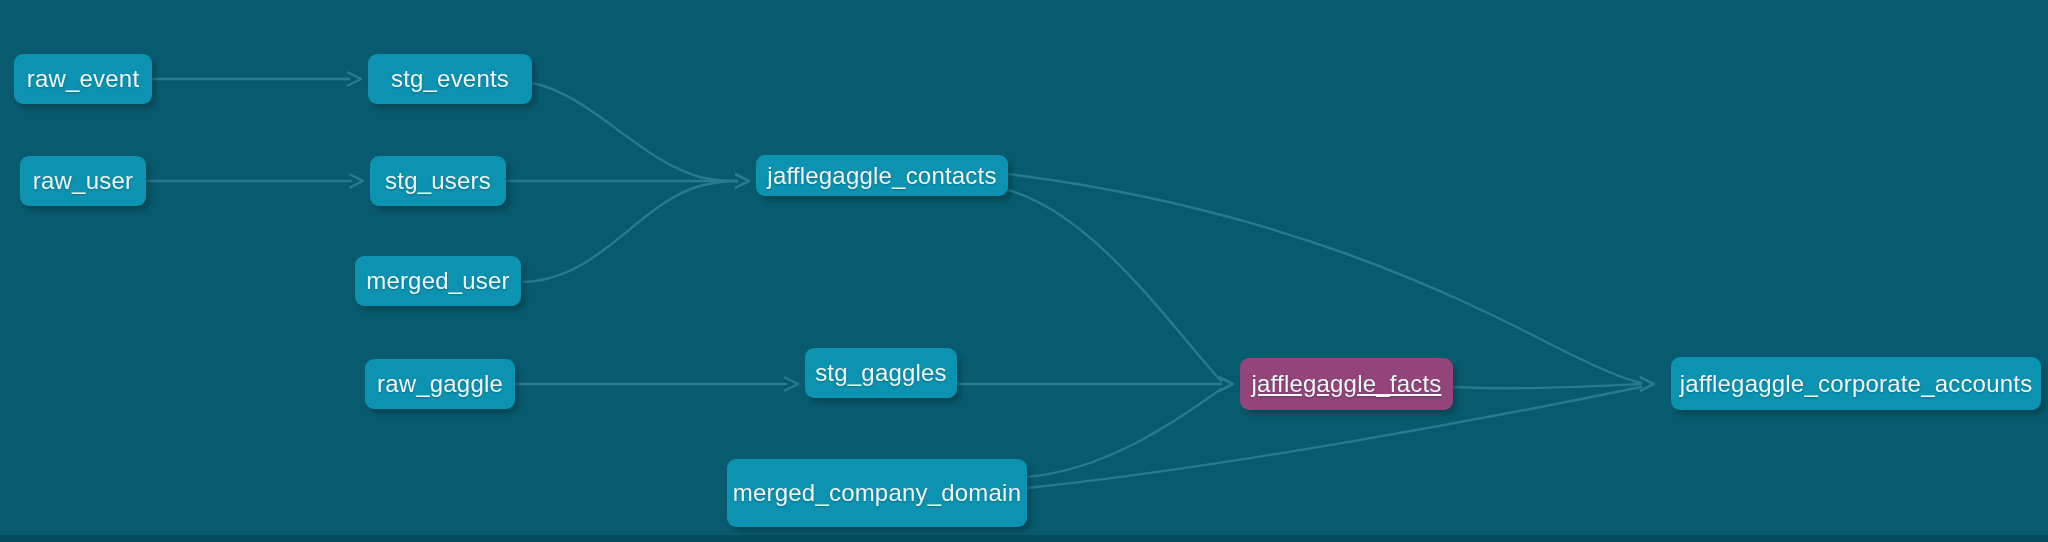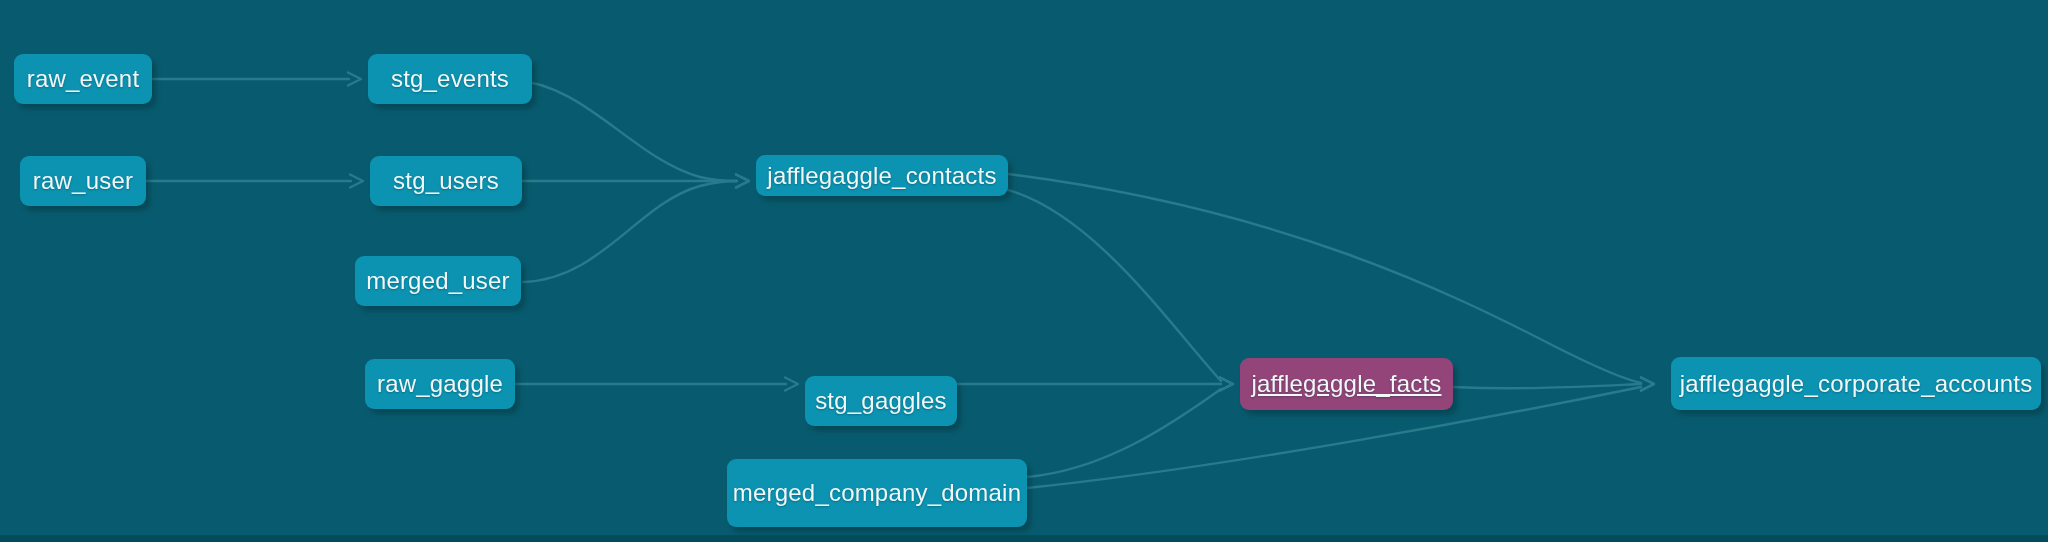--- a/index.html
+++ b/index.html
@@ -105,23 +105,23 @@
       </g>
       <g>
         <path class="edge" d="M1027,488 C1220,468 1480,420 1641,387"></path>
         <path class="arrowhead" d="M1641,377.5 L1654,384 L1641,390.5"></path>
       </g>
     </svg>
   <div id="nodes">
       <div class="node" style="left: 14px; top: 54px; width: 138px; height: 50px;">raw_event</div>
       <div class="node" style="left: 368px; top: 54px; width: 164px; height: 50px;">stg_events</div>
       <div class="node" style="left: 20px; top: 156px; width: 126px; height: 50px;">raw_user</div>
-      <div class="node" style="left: 370px; top: 156px; width: 152px; height: 50px;">stg_users</div>
+      <div class="node" style="left: 370px; top: 156px; width: 136px; height: 50px;">stg_users</div>
       <div class="node" style="left: 355px; top: 256px; width: 166px; height: 50px;">merged_user</div>
       <div class="node" style="left: 756px; top: 155px; width: 252px; height: 41px;">jafflegaggle_contacts</div>
       <div class="node" style="left: 365px; top: 359px; width: 150px; height: 50px;">raw_gaggle</div>
-      <div class="node" style="left: 805px; top: 376px; width: 152px; height: 50px;">stg_gaggles</div>
+      <div class="node" style="left: 805px; top: 348px; width: 152px; height: 50px;">stg_gaggles</div>
       <div class="node highlight" style="left: 1240px; top: 358px; width: 213px; height: 52px;">jafflegaggle_facts</div>
       <div class="node" style="left: 1660px; top: 357px; width: 370px; height: 53px; margin-left: 11px;">jafflegaggle_corporate_accounts</div>
       <div class="node" style="left: 727px; top: 459px; width: 300px; height: 68px;">merged_company_domain</div>
     </div>
   <div id="bottom-edge"></div>
 </div>
 
 </body></html>

